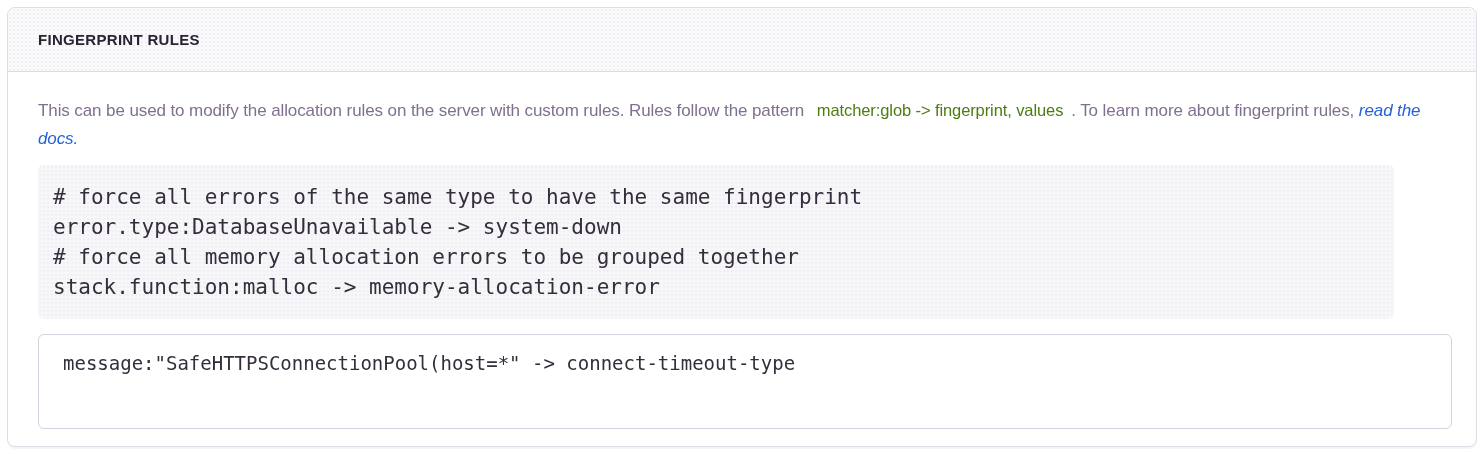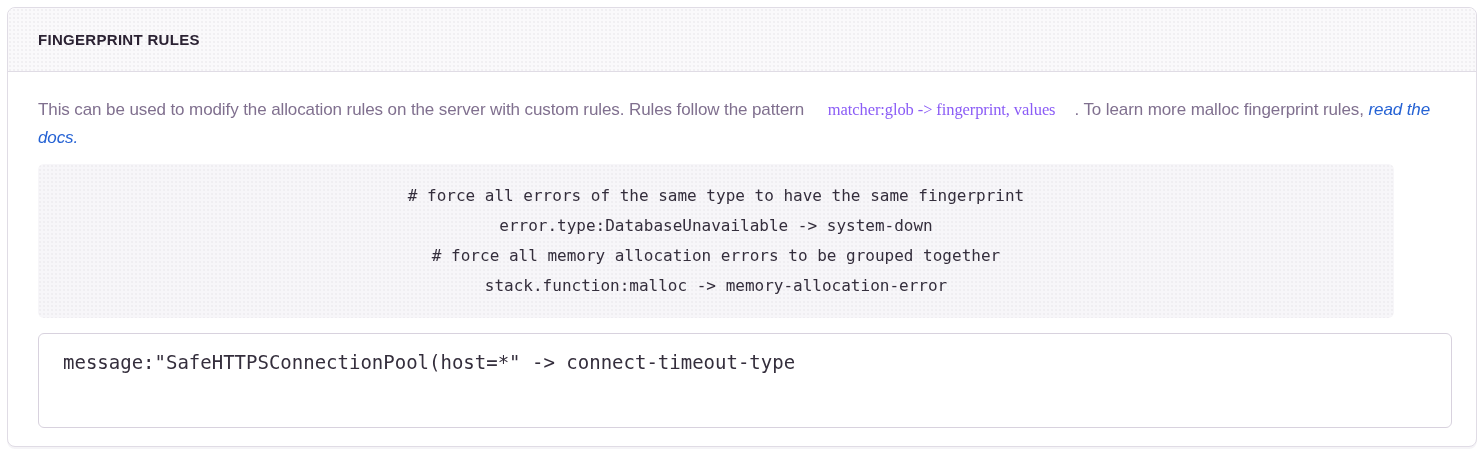--- a/index.html
+++ b/index.html
@@ -53,45 +53,44 @@
     padding: 24px 24px 26px 30px;
   }
   .description {
     margin: 0;
     font-size: 17px;
     line-height: 28px;
     letter-spacing: -0.1px;
     color: #80708f;
   }
   .inline-code {
-    font-family: Liberation Serif, serif;
+    font-family: Liberation Sans, sans-serif;
     font-size: 16.5px;
-    color: #8b5cf6;
-    margin: 0 19px;
+    color: #4d7c0f;
+    margin: 0 8px;
   }
   .docs-link {
     color: #2562d4;
     text-decoration: none;
     cursor: pointer;
     font-style: italic;
   }
   .example {
     margin: 12px 58px 0 0;
     padding: 17px 15px;
     background-color: #f7f6f9;
     background-image: radial-gradient(rgba(43,34,51,0.035) 1px, transparent 1px);
     background-size: 4px 4px;
     border-radius: 6px;
     font-family: "DejaVu Sans Mono", "Liberation Mono", monospace;
-    font-size: 16px;
+    font-size: 21px;
     line-height: 30px;
     color: #342e3c;
     white-space: pre;
     overflow: hidden;
-    text-align: center;
   }
   .rules-input {
     display: block;
     margin-top: 15px;
     width: 100%;
     height: 95px;
     padding: 13px 24px;
     border: 1px solid #d8d2de;
     border-radius: 6px;
     background: #ffffff;
@@ -111,21 +110,21 @@
 <div class="page">
   <section class="panel">
 
     <header class="panel-header">
       <span class="panel-title">FINGERPRINT RULES</span>
     </header>
 
     <div class="panel-body">
 
       <p class="description"><span>This can be used to modify the allocation rules on the server with custom rules. Rules follow the pattern</span>
-        <code class="inline-code">matcher:glob -&gt; fingerprint, values</code><span>. To learn more malloc fingerprint rules,</span>
+        <code class="inline-code">matcher:glob -&gt; fingerprint, values</code><span>. To learn more about fingerprint rules,</span>
         <a href="#" class="docs-link">read the docs.</a></p>
 
       <pre class="example"># force all errors of the same type to have the same fingerprint
 error.type:DatabaseUnavailable -&gt; system-down
 # force all memory allocation errors to be grouped together
 stack.function:malloc -&gt; memory-allocation-error</pre>
 
       <textarea class="rules-input" spellcheck="false" style="">message:"SafeHTTPSConnectionPool(host=*" -&gt; connect-timeout-type</textarea>
     </div>
 

